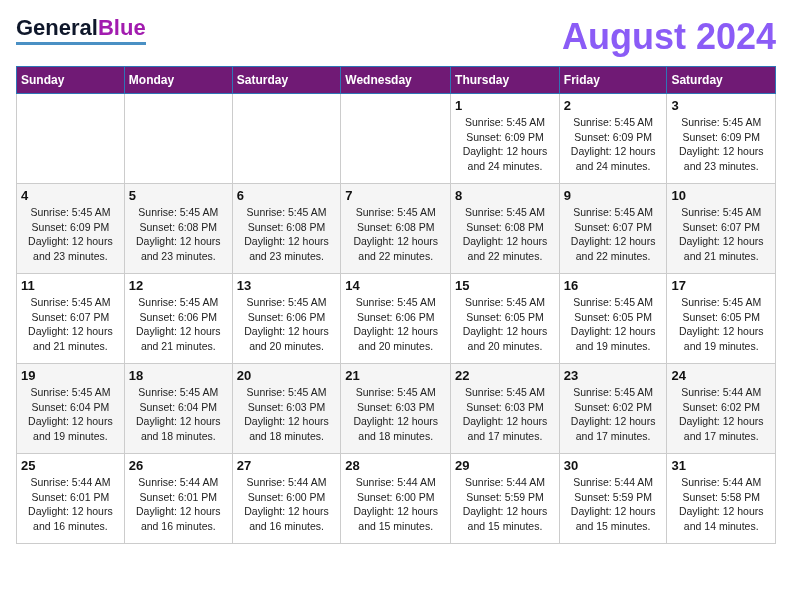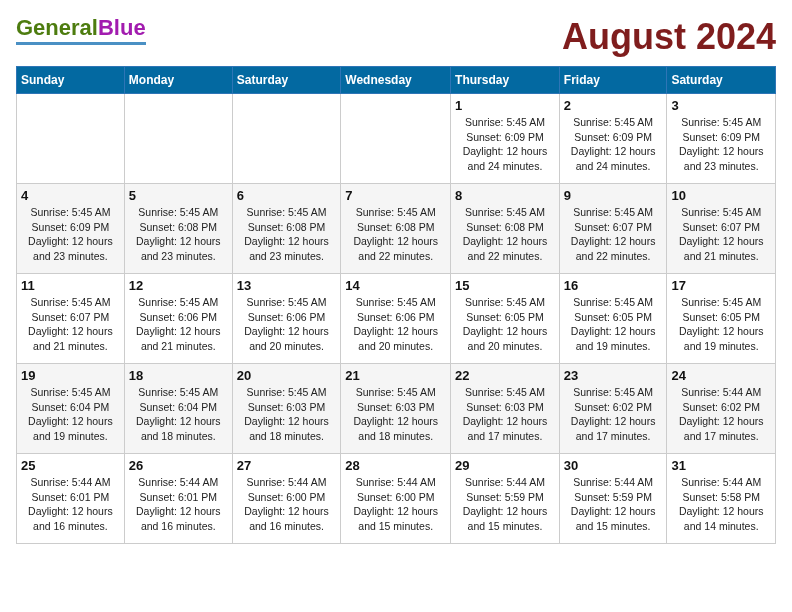--- a/index.html
+++ b/index.html
@@ -21,48 +21,48 @@
       flex-direction: column;
       align-items: flex-start;
     }
     .logo-text {
       font-size: 22px;
       font-weight: bold;
       color: #1a3a5c;
       line-height: 1.1;
     }
     .logo-text span {
-      color: #4d7c0f;
+      color: #0f172a;
     }
     .logo-underline {
       width: 100%;
       height: 3px;
       background: #4a90c4;
       margin-top: 2px;
     }
     .title-area {
       text-align: right;
     }
     .title-area h1 {
       font-size: 36px;
       font-weight: bold;
-      color: #7f1d1d;
+      color: #8b5cf6;
     }
     .title-area h2 {
       font-size: 16px;
       font-weight: normal;
       color: #333;
     }
     table {
       width: 100%;
       border-collapse: collapse;
       font-size: 11px;
     }
     thead tr {
-      background: #0369a1;
+      background: #701a75;
       color: #fff;
     }
     thead th {
       padding: 6px 4px;
       text-align: left;
       font-weight: bold;
       font-size: 12px;
       border: 1px solid #2e75b6;
     }
     tbody tr {

